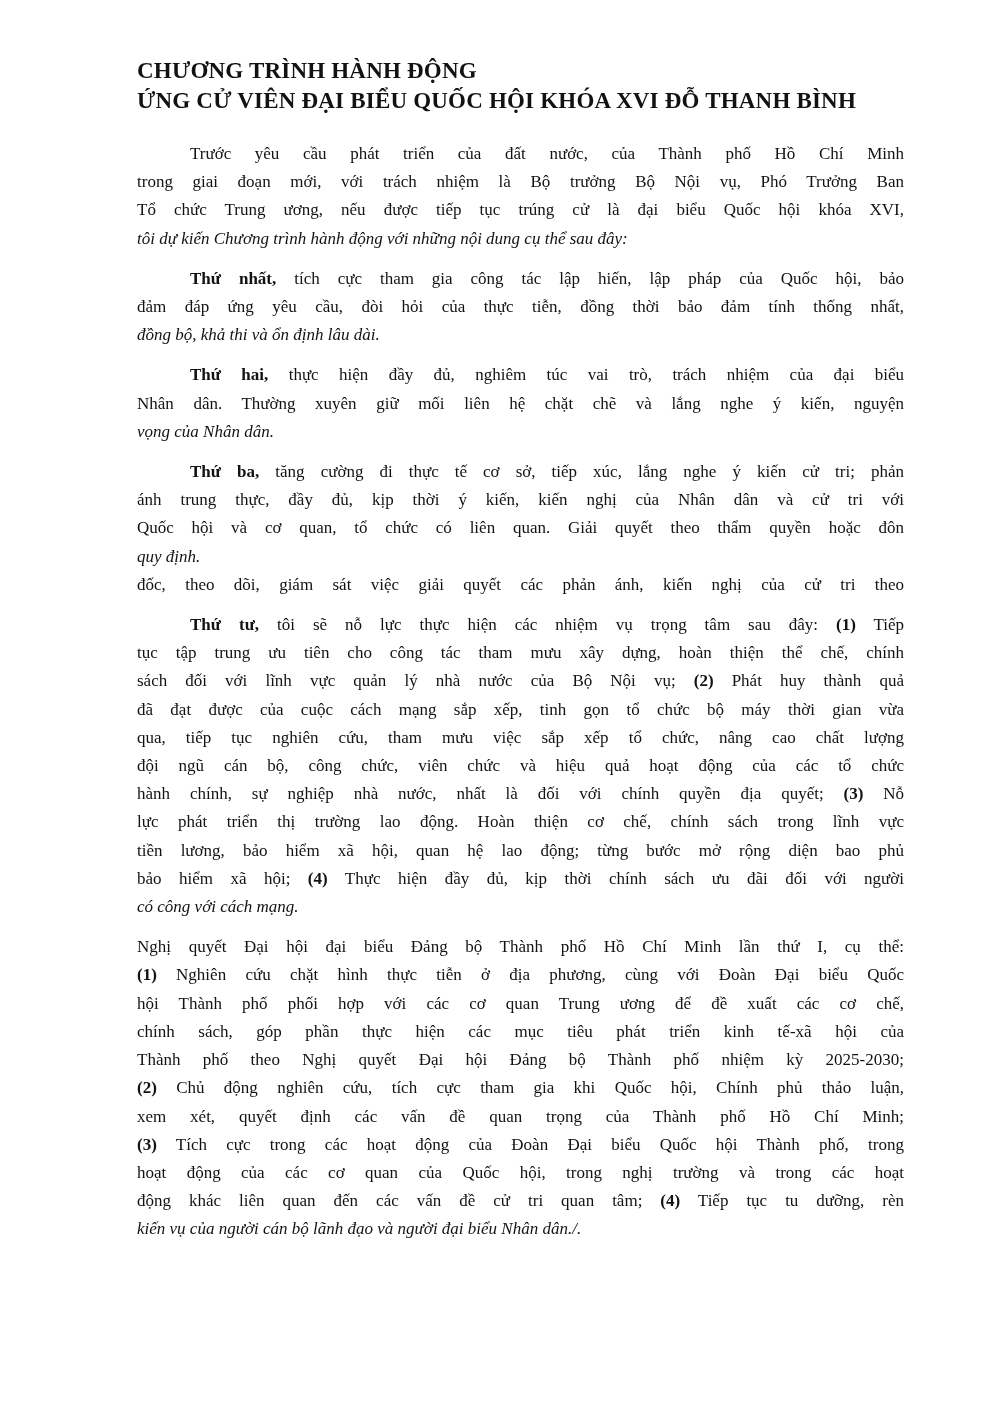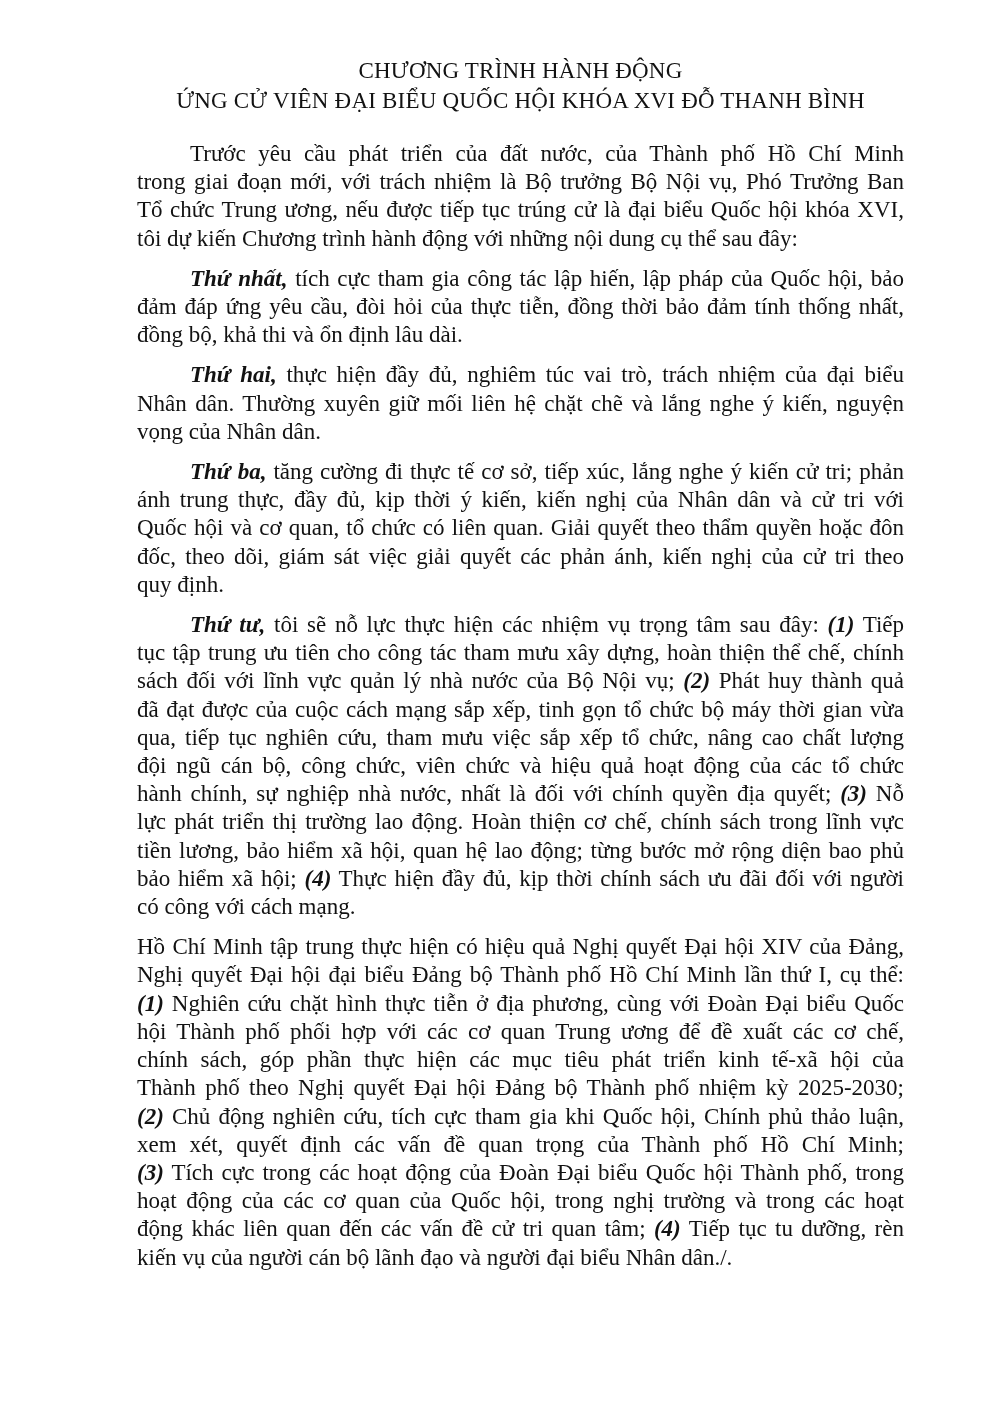--- a/index.html
+++ b/index.html
@@ -15,46 +15,46 @@
   .page {
     box-sizing: border-box;
     width: 1000px;
     height: 1414px;
     padding: 56px 96px 0 137px;
     background: #ffffff;
     color: #121212;
     font-family: "Liberation Serif", "DejaVu Serif", serif;
   }
   .doc-title {
-    text-align: center;
-    font-weight: normal;
+    text-align: left;
+    font-weight: bold;
     font-size: 23px;
     line-height: 30px;
     margin-bottom: 24px;
     letter-spacing: 0.2px;
   }
   .para {
     margin: 0 0 12px 0;
-    font-size: 23px;
+    font-size: 17px;
     line-height: 28.2px;
   }
   .line {
     text-align: justify;
     text-align-last: justify;
     white-space: normal;
   }
   .line.last {
     text-align-last: left;
+    font-style: italic;
   }
   .line.first {
     text-indent: 53px;
   }
   .seg-b {
     font-weight: bold;
-    font-style: italic;
   }
 </style>
 </head>
 <body>
 
 <div class="page">
   <div class="doc-title">
     <div>CHƯƠNG TRÌNH HÀNH ĐỘNG</div>
     <div>ỨNG CỬ VIÊN ĐẠI BIỂU QUỐC HỘI KHÓA XVI ĐỖ THANH BÌNH</div>
   </div>
@@ -72,38 +72,37 @@
       </div>
       <div class="para">
         <div class="line first"><span class="seg-b">Thứ hai,</span><span class="seg"> thực hiện đầy đủ, nghiêm túc vai trò, trách nhiệm của đại biểu</span></div>
         <div class="line"><span class="seg">Nhân dân. Thường xuyên giữ mối liên hệ chặt chẽ và lắng nghe ý kiến, nguyện</span></div>
         <div class="line last"><span class="seg">vọng của Nhân dân.</span></div>
       </div>
       <div class="para">
         <div class="line first"><span class="seg-b">Thứ ba,</span><span class="seg"> tăng cường đi thực tế cơ sở, tiếp xúc, lắng nghe ý kiến cử tri; phản</span></div>
         <div class="line"><span class="seg">ánh trung thực, đầy đủ, kịp thời ý kiến, kiến nghị của Nhân dân và cử tri với</span></div>
         <div class="line"><span class="seg">Quốc hội và cơ quan, tổ chức có liên quan. Giải quyết theo thẩm quyền hoặc đôn</span></div>
+        <div class="line last"><span class="seg">quy định.</span></div>
         <div class="line"><span class="seg">đốc, theo dõi, giám sát việc giải quyết các phản ánh, kiến nghị của cử tri theo</span></div>
-        <div class="line last"><span class="seg">quy định.</span></div>
       </div>
       <div class="para">
         <div class="line first"><span class="seg-b">Thứ tư,</span><span class="seg"> tôi sẽ nỗ lực thực hiện các nhiệm vụ trọng tâm sau đây: </span><span class="seg-b">(1)</span><span class="seg"> Tiếp</span></div>
         <div class="line"><span class="seg">tục tập trung ưu tiên cho công tác tham mưu xây dựng, hoàn thiện thể chế, chính</span></div>
         <div class="line"><span class="seg">sách đối với lĩnh vực quản lý nhà nước của Bộ Nội vụ; </span><span class="seg-b">(2)</span><span class="seg"> Phát huy thành quả</span></div>
         <div class="line"><span class="seg">đã đạt được của cuộc cách mạng sắp xếp, tinh gọn tổ chức bộ máy thời gian vừa</span></div>
         <div class="line"><span class="seg">qua, tiếp tục nghiên cứu, tham mưu việc sắp xếp tổ chức, nâng cao chất lượng</span></div>
         <div class="line"><span class="seg">đội ngũ cán bộ, công chức, viên chức và hiệu quả hoạt động của các tổ chức</span></div>
         <div class="line"><span class="seg">hành chính, sự nghiệp nhà nước, nhất là đối với chính quyền địa quyết; </span><span class="seg-b">(3)</span><span class="seg"> Nỗ</span></div>
         <div class="line"><span class="seg">lực phát triển thị trường lao động. Hoàn thiện cơ chế, chính sách trong lĩnh vực</span></div>
         <div class="line"><span class="seg">tiền lương, bảo hiểm xã hội, quan hệ lao động; từng bước mở rộng diện bao phủ</span></div>
         <div class="line"><span class="seg">bảo hiểm xã hội; </span><span class="seg-b">(4)</span><span class="seg"> Thực hiện đầy đủ, kịp thời chính sách ưu đãi đối với người</span></div>
         <div class="line last"><span class="seg">có công với cách mạng.</span></div>
       </div>
       <div class="para">
-        <div class="line"><span class="seg">Hồ Chí Minh tập trung thực hiện có hiệu quả Nghị quyết Đại hội XIV của Đảng,</span></div>
         <div class="line"><span class="seg">Nghị quyết Đại hội đại biểu Đảng bộ Thành phố Hồ Chí Minh lần thứ I, cụ thể:</span></div>
         <div class="line"><span class="seg-b">(1)</span><span class="seg"> Nghiên cứu chặt hình thực tiễn ở địa phương, cùng với Đoàn Đại biểu Quốc</span></div>
         <div class="line"><span class="seg">hội Thành phố phối hợp với các cơ quan Trung ương để đề xuất các cơ chế,</span></div>
         <div class="line"><span class="seg">chính sách, góp phần thực hiện các mục tiêu phát triển kinh tế-xã hội của</span></div>
         <div class="line"><span class="seg">Thành phố theo Nghị quyết Đại hội Đảng bộ Thành phố nhiệm kỳ 2025-2030;</span></div>
         <div class="line"><span class="seg-b">(2)</span><span class="seg"> Chủ động nghiên cứu, tích cực tham gia khi Quốc hội, Chính phủ thảo luận,</span></div>
         <div class="line"><span class="seg">xem xét, quyết định các vấn đề quan trọng của Thành phố Hồ Chí Minh;</span></div>
         <div class="line"><span class="seg-b">(3)</span><span class="seg"> Tích cực trong các hoạt động của Đoàn Đại biểu Quốc hội Thành phố, trong</span></div>
         <div class="line"><span class="seg">hoạt động của các cơ quan của Quốc hội, trong nghị trường và trong các hoạt</span></div>
         <div class="line"><span class="seg">động khác liên quan đến các vấn đề cử tri quan tâm; </span><span class="seg-b">(4)</span><span class="seg"> Tiếp tục tu dưỡng, rèn</span></div>

